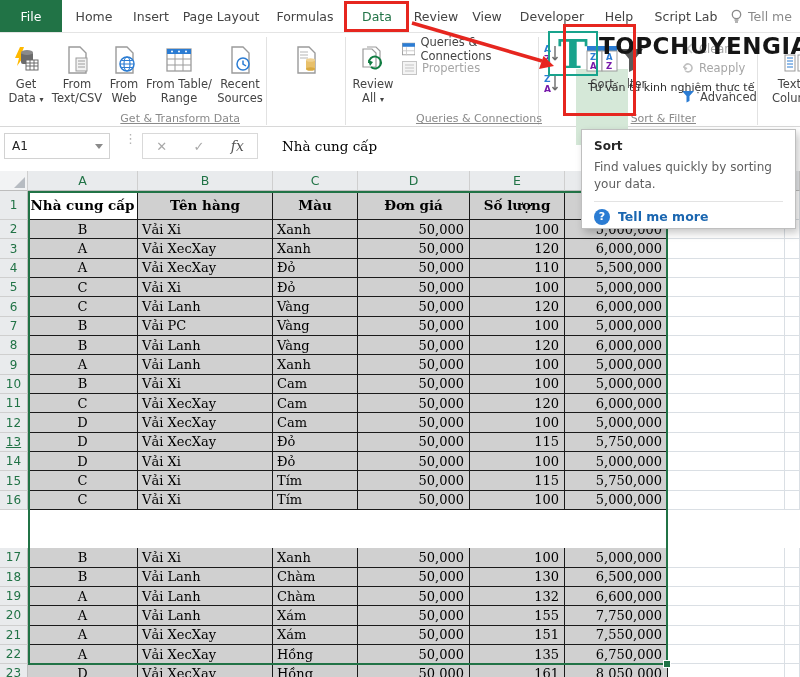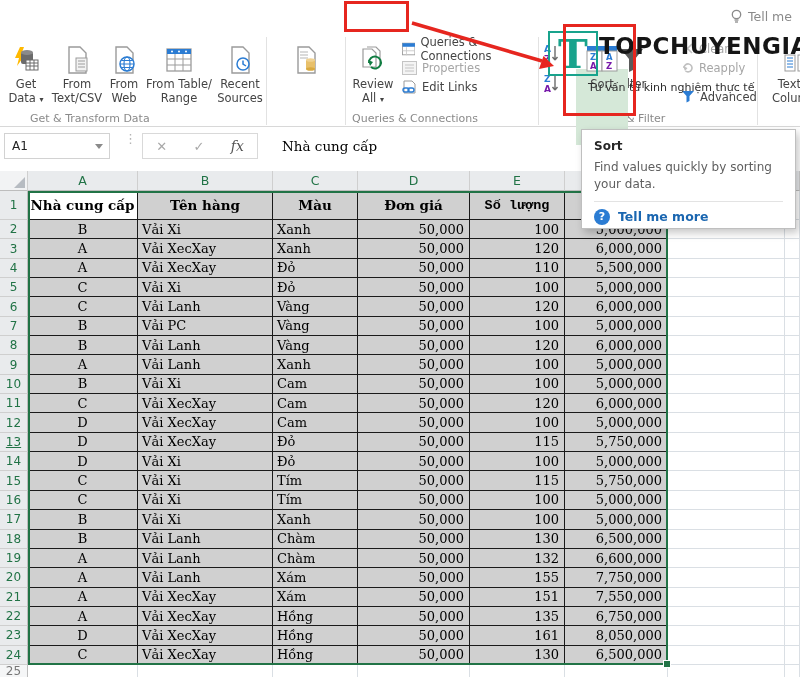--- a/index.html
+++ b/index.html
@@ -16,21 +16,21 @@
   #tellme { position:absolute; right:8px; top:0; height:33px; display:flex; align-items:center; gap:5px; color:#8a8a8a; font-size:12.5px; }
 
   
   #ribbon { position:absolute; left:0; top:33px; width:800px; height:94px; background:#fff; border-bottom:1px solid #d8d8d8; }
   .rdiv { position:absolute; top:4px; width:1px; height:88px; background:#e2e2e2; }
   .bigbtn { position:absolute; top:3px; display:flex; flex-direction:column; align-items:center; }
   .bigbtn .ic { height:38px; display:flex; align-items:flex-end; justify-content:center; }
   .bigbtn .lb { margin-top:3px; font-size:11.5px; line-height:1.25; color:#444; text-align:center; }
   .smallrow { display:flex; align-items:center; gap:5px; font-size:11.5px; color:#444; height:19px; }
   .smallrow.dis { color:#a6a6a6; }
-  .grouplabel { position:absolute; top:79px; font-size:11px; color:#8a8a8a; text-align:left; }
+  .grouplabel { position:absolute; top:79px; font-size:11px; color:#8a8a8a; text-align:right;text-decoration:underline; }
   .ddar { font-size:8px; color:#444; }
 
   
   #fbar { position:absolute; left:0; top:128px; width:800px; height:35px; background:#fff; display:flex; align-items:center; }
   #namebox { position:absolute; left:4px; top:5px; width:106px; height:26px; border:1px solid #d2d2d2; background:#fff;
     display:flex; align-items:center; font-size:12px; color:#222; padding-left:7px; }
   #namebox .arr { position:absolute; right:6px; width:0; height:0; border-left:4px solid transparent; border-right:4px solid transparent; border-top:5px solid #8a8a8a; }
   #fdots { position:absolute; left:124px; top:8px; color:#b5b5b5; font-size:13px; letter-spacing:0; line-height:6px; }
   #fbtns { position:absolute; left:142px; top:5px; width:116px; height:26px; border:1px solid #d9d9d9; background:#fff;
     display:flex; align-items:center; justify-content:space-around; }
@@ -84,20 +84,33 @@
     display:flex; align-items:center; justify-content:center; }
   #tooltip .tlk { font-size:12.5px; font-weight:bold; color:var(--link-blue); }
 
   .sz28 { width:28px; height:28px; }
 </style>
 </head>
 <body>
 
 <div id="stage">
 
+  <div id="tabbar">
+      <div class="tab file" style="width: 62px;">File</div>
+      <div class="tab" style="width: 64px;">Home</div>
+      <div class="tab" style="width: 50px;">Insert</div>
+      <div class="tab" style="width: 90px;">Page Layout</div>
+      <div class="tab" style="width: 78px;">Formulas</div>
+      <div class="tab active" style="width: 66px;">Data</div>
+      <div class="tab" style="width: 52px;">Review</div>
+      <div class="tab" style="width: 50px;">View</div>
+      <div class="tab" style="width: 80px;">Developer</div>
+      <div class="tab" style="width: 54px;">Help</div>
+      <div class="tab" style="width: 80px;">Script Lab</div>
+    </div>
   <div id="tellme">
     <svg class="ic" width="13" height="15" viewBox="0 0 13 15">
       <circle cx="6.5" cy="5.5" r="4.2" fill="none" stroke="#8a8a8a" stroke-width="1.3"></circle>
       <line x1="4.5" y1="11" x2="8.5" y2="11" stroke="#8a8a8a" stroke-width="1.3"></line>
       <line x1="5" y1="13" x2="8" y2="13" stroke="#8a8a8a" stroke-width="1.3"></line>
     </svg>
     <span>Tell me</span>
   </div>
 
   <div id="ribbon">
@@ -195,28 +208,20 @@
           <path d="M5 5 v9 M0.5 9 h14" stroke="#c9c9c9" fill="none"></path>
         </svg>
         <span>Queries &amp; Connections</span>
       </div>
       <div class="smallrow dis">
         <svg width="15" height="14" viewBox="0 0 15 14">
           <rect x="0.5" y="0.5" width="14" height="13" fill="#f4f4f4" stroke="#c4c4c4"></rect>
           <path d="M3 4 h9 M3 7 h9 M3 10 h9" stroke="#c4c4c4" stroke-width="1.2"></path>
         </svg>
         <span>Properties</span>
-      </div>
-      <div class="smallrow">
-        <svg width="15" height="14" viewBox="0 0 15 14">
-          <path d="M2 1 h8 l3 3 v9 H2 z" fill="#fff" stroke="#9b9b9b"></path>
-          <rect x="1" y="8" width="6" height="4" rx="2" fill="none" stroke="#2b7cd3" stroke-width="1.4"></rect>
-          <rect x="6" y="8" width="6" height="4" rx="2" fill="none" stroke="#2b7cd3" stroke-width="1.4"></rect>
-        </svg>
-        <span>Edit Links</span>
       </div>
     </div>
     <div class="grouplabel" style="left:352px;width:190px">Queries &amp; Connections</div>
 
     <div id="sorthover"></div>
     <div style="position:absolute;left:542px;top:10px;width:22px">
       <svg width="18" height="22" viewBox="0 0 18 22">
         <text x="2" y="9" font-size="9" font-weight="bold" fill="#2b7cd3">A</text>
         <text x="2" y="19" font-size="9" font-weight="bold" fill="#7719aa">Z</text>
         <path d="M13 3 v14 M13 17 l-2.5,-3 M13 17 l2.5,-3" stroke="#6b6b6b" stroke-width="1.4" fill="none"></path>
@@ -317,21 +322,21 @@
         <div class="lcell" style="width: 117px;">G</div>
         <div class="lcell" style="width: 15px;">H</div>
       </div>
     <div id="rows">
         <div class="grow" style="height: 29px;">
           <div class="gut" style="height: 100%;">1</div>
           <div class="cell hd acell" style="width: 110px;">Nhà cung cấp</div>
           <div class="cell hd" style="width: 135px;">Tên hàng</div>
           <div class="cell hd" style="width: 85px;">Màu</div>
           <div class="cell hd" style="width: 112px;">Đơn giá</div>
-          <div class="cell hd" style="width: 95px; font-family: Liberation Mono, monospace;">Số lượng</div>
+          <div class="cell hd" style="width: 95px;">Số lượng</div>
           <div class="cell hd" style="width: 103px;"></div>
           <div class="cell empty" style="width: 117px;"></div>
           <div class="cell empty" style="width: 15px;"></div>
         </div>
         <div class="grow" style="height: 19.35px;">
           <div class="gut" style="height: 100%;">2</div>
           <div class="cell al-c" style="width: 110px;">B</div>
           <div class="cell al-l" style="width: 135px;">Vải Xi</div>
           <div class="cell al-l" style="width: 85px;">Xanh</div>
           <div class="cell al-r" style="width: 112px;">50,000</div>
@@ -487,21 +492,21 @@
           <div class="gut" style="height: 100%;">16</div>
           <div class="cell al-c" style="width: 110px;">C</div>
           <div class="cell al-l" style="width: 135px;">Vải Xi</div>
           <div class="cell al-l" style="width: 85px;">Tím</div>
           <div class="cell al-r" style="width: 112px;">50,000</div>
           <div class="cell al-r" style="width: 95px;">100</div>
           <div class="cell al-r" style="width: 103px;">5,000,000</div>
           <div class="cell empty" style="width: 117px;"></div>
           <div class="cell empty" style="width: 15px;"></div>
         </div>
-        <div class="grow" style="height: 19.35px;">
+        <div class="grow" style="height: 19.35px; margin-top: 38px;">
           <div class="gut" style="height: 100%;">17</div>
           <div class="cell al-c" style="width: 110px;">B</div>
           <div class="cell al-l" style="width: 135px;">Vải Xi</div>
           <div class="cell al-l" style="width: 85px;">Xanh</div>
           <div class="cell al-r" style="width: 112px;">50,000</div>
           <div class="cell al-r" style="width: 95px;">100</div>
           <div class="cell al-r" style="width: 103px;">5,000,000</div>
           <div class="cell empty" style="width: 117px;"></div>
           <div class="cell empty" style="width: 15px;"></div>
         </div>

